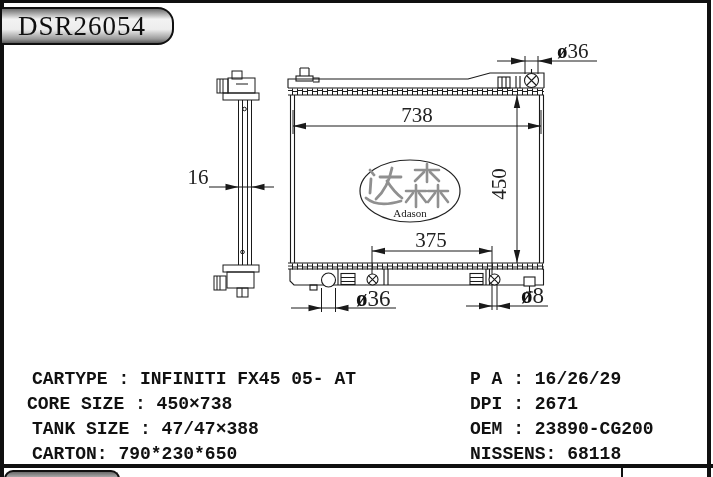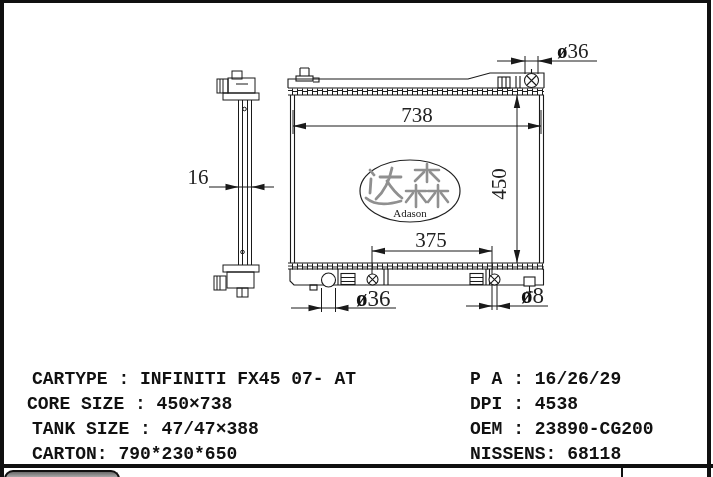--- a/index.html
+++ b/index.html
@@ -35,20 +35,23 @@
 <body>
 
 <div class="page">
 
   <div class="border-top"></div>
   <div class="border-left"></div>
   <div class="border-right"></div>
   <div class="rule-bottom"></div>
   <div class="divider-bottom"></div>
 
+  <div class="tab">
+    <span class="tab-text">DSR26054</span>
+  </div>
   <div class="tab-next"></div>
 
   <svg class="drawing" width="713" height="477" viewBox="0 0 713 477">
     <defs>
       <pattern id="teeth" width="10" height="6.5" patternUnits="userSpaceOnUse">
         <path d="M0,6 H2.5 V0.5 H7.5 V6 H10" fill="none" stroke="#1a1a1a" stroke-width="1"></path>
       </pattern>
     </defs>
 
     <g stroke="#1a1a1a" stroke-width="1" fill="none">
@@ -192,23 +195,23 @@
       <g stroke="#909090" stroke-width="2.6" fill="none" stroke-linecap="round">
         <path d="M427,164 V182 M415,170 H439 M424,172 L415,181 M430,172 L439,181"></path>
         <path d="M416,185 V207 M406,191 H426 M413,193 L406,202 M419,193 L426,202"></path>
         <path d="M438,185 V207 M428,191 H448 M435,193 L428,202 M441,193 L448,202"></path>
       </g>
       <text class="logo-latin" x="410" y="217" text-anchor="middle">Adason</text>
     </g>
   </svg>
 
   <div>
-    <div class="spec-line" style="left:32px;top:367px;">CARTYPE : INFINITI FX45 07- AT</div>
+    <div class="spec-line" style="left:32px;top:367px;">CARTYPE : INFINITI FX45 05- AT</div>
     <div class="spec-line" style="left:27px;top:392px;">CORE SIZE : 450×738</div>
     <div class="spec-line" style="left:32px;top:417px;">TANK SIZE : 47/47×388</div>
     <div class="spec-line" style="left:32px;top:442px;">CARTON: 790*230*650</div>
     <div class="spec-line" style="left:470px;top:367px;">P A : 16/26/29</div>
-    <div class="spec-line" style="left:470px;top:392px;">DPI : 4538</div>
+    <div class="spec-line" style="left:470px;top:392px;">DPI : 2671</div>
     <div class="spec-line" style="left:470px;top:417px;">OEM : 23890-CG200</div>
     <div class="spec-line" style="left:470px;top:442px;">NISSENS: 68118</div>
   </div>
 
 </div>
 
 </body></html>

